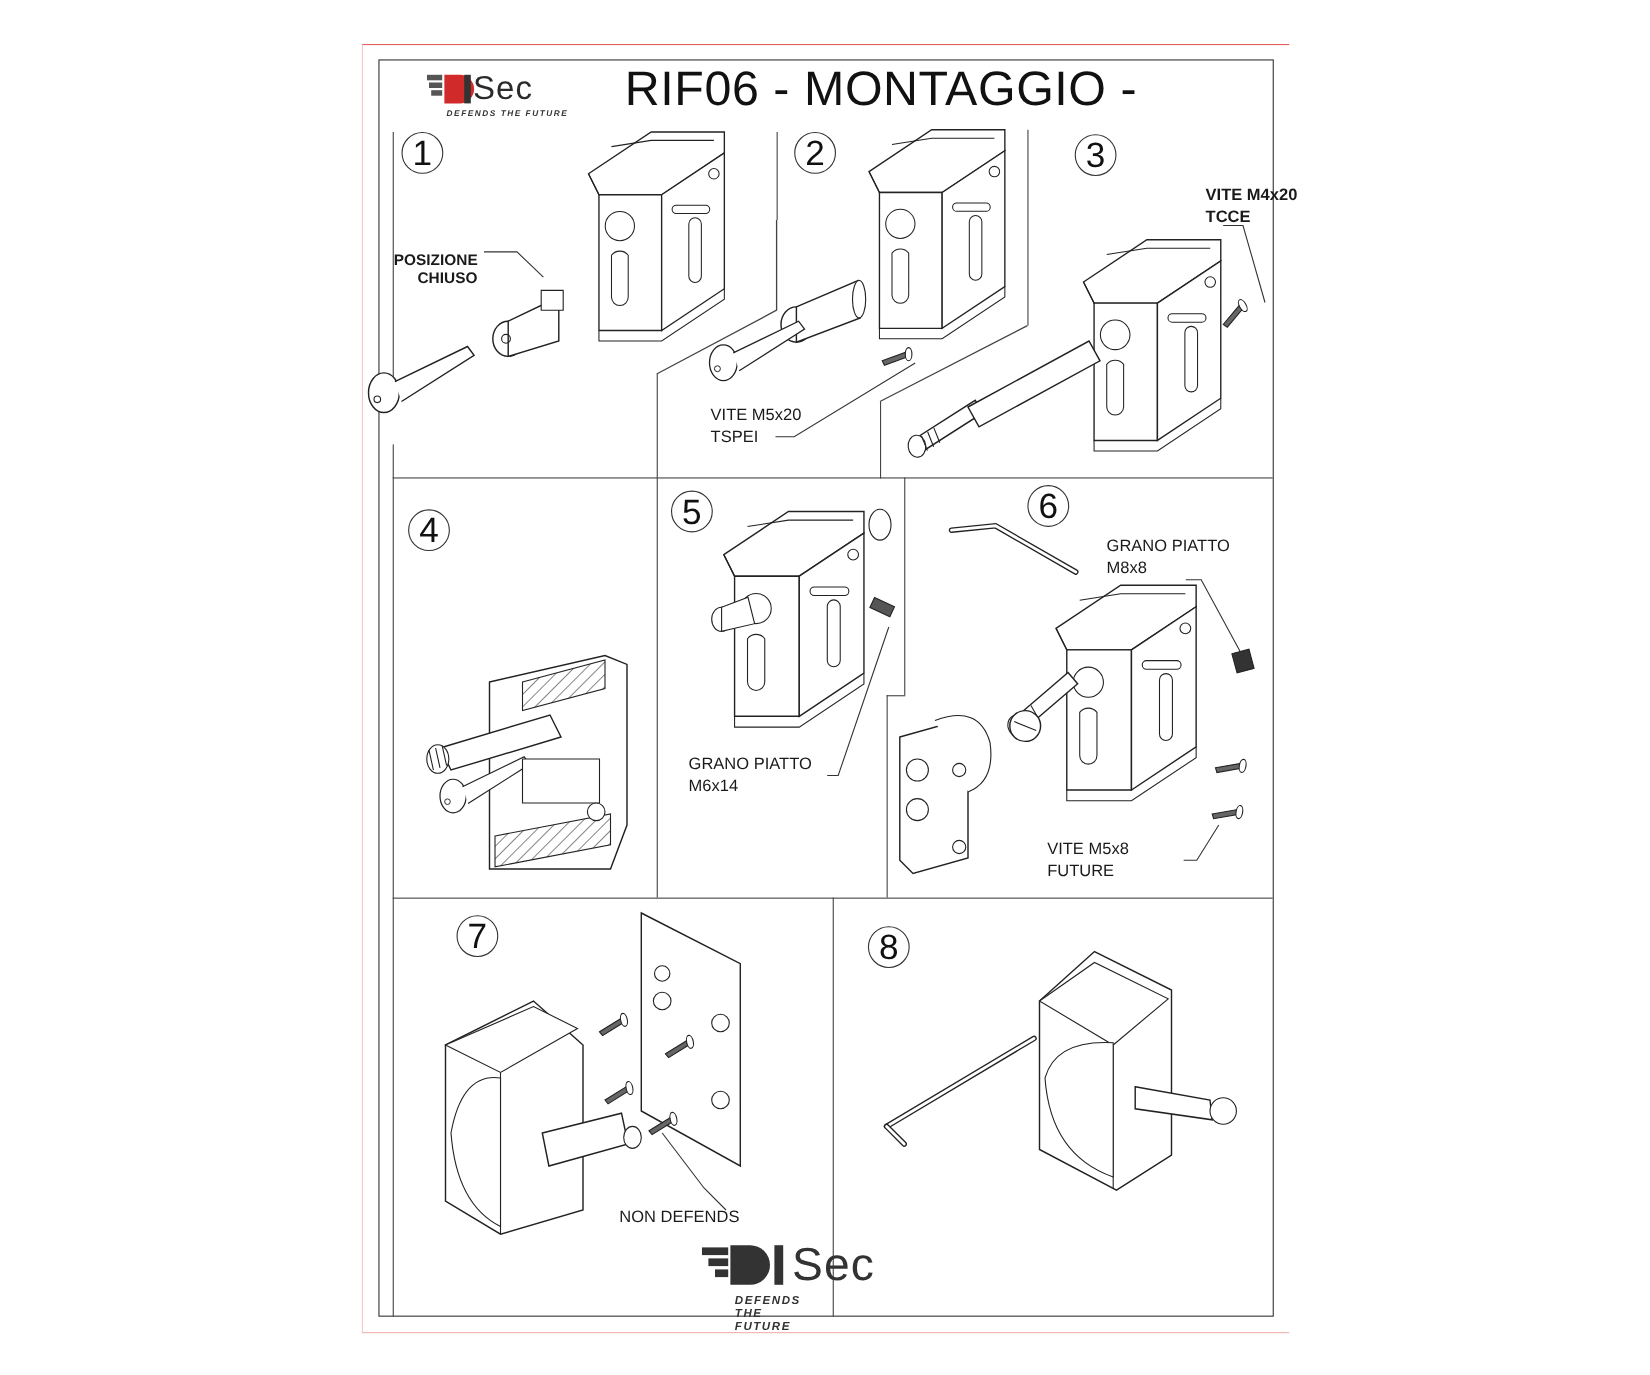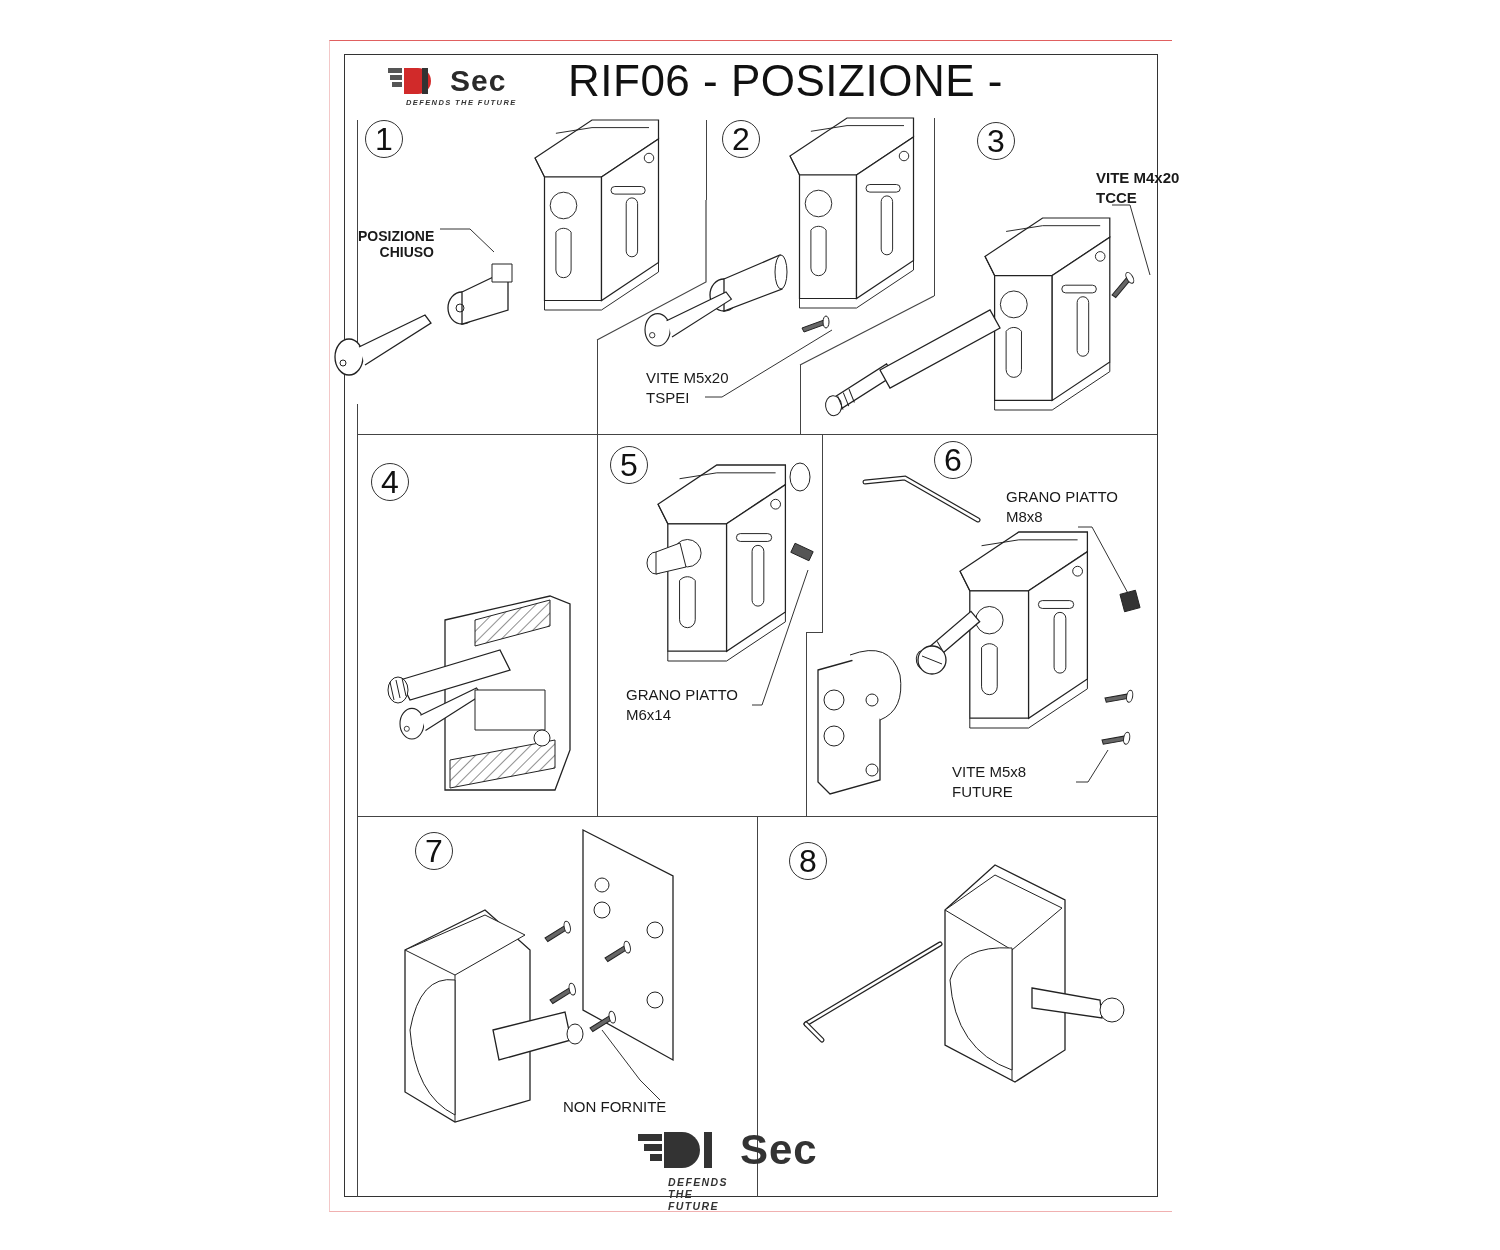--- a/index.html
+++ b/index.html
@@ -2,21 +2,21 @@
 <html><head>
 <meta charset="utf-8">
 <style>
   html,body{margin:0;padding:0;background:#fff;}
   body{width:1500px;height:1250px;position:relative;overflow:hidden;font-family:"Liberation Sans",sans-serif;color:#1a1a1a;}
   .sheet{position:absolute;left:329px;top:40px;width:842px;height:1170px;border-top:1.5px solid #e06060;border-bottom:1px solid #f0b0b0;border-left:1px solid #f3c8c8;}
   .frame{position:absolute;left:344px;top:54px;width:814px;height:1143px;border:1.5px solid #333;box-sizing:border-box;}
   .ln{position:absolute;background:#444;}
   .title{position:absolute;left:568px;top:56px;font-size:44px;letter-spacing:0.5px;color:#111;font-family:"Liberation Sans",sans-serif;}
   .logo{position:absolute;}
-  .logo .word{font-weight:bold;color:#2a2a2a;letter-spacing:1px;padding-left:20px;}
+  .logo .word{font-weight:normal;color:#2a2a2a;letter-spacing:1px;}
   .logo .tag{font-weight:bold;color:#333;letter-spacing:1.4px;font-style:italic;}
   .step{position:absolute;width:38px;height:38px;border:1.2px solid #333;border-radius:50%;box-sizing:border-box;text-align:center;font-size:32px;line-height:36px;color:#111;background:#fff;}
   .lbl{position:absolute;font-size:15px;line-height:20px;color:#1a1a1a;white-space:pre;}
   .lbl.sm{font-size:14px;line-height:16px;}
   svg.art{position:absolute;overflow:visible;}
   svg.art *{vector-effect:non-scaling-stroke;}
 </style>
 </head>
 <body>
 
@@ -44,21 +44,21 @@
   <svg width="140" height="44">
     <rect x="0" y="4" width="14" height="5" fill="#555"></rect>
     <rect x="2" y="11" width="12" height="5" fill="#555"></rect>
     <rect x="4" y="18" width="10" height="5" fill="#555"></rect>
     <path d="M16 4 h14 a13 13 0 0 1 0 26 h-14 z" fill="#d12a2a"></path>
     <rect x="34" y="4" width="6" height="26" fill="#333"></rect>
   </svg>
   <span class="word" style="position:absolute;left:42px;top:2px;font-size:30px;line-height:30px;">Sec</span>
   <span class="tag" style="position:absolute;left:18px;top:34px;font-size:7.5px;">DEFENDS THE FUTURE</span>
 </div>
-<div class="title">RIF06 - POSIZIONE -</div>
+<div class="title">RIF06 - MONTAGGIO -</div>
 
 <div class="step" style="left:365px;top:120px;">1</div>
 <div class="step" style="left:722px;top:120px;">2</div>
 <div class="step" style="left:977px;top:122px;">3</div>
 <div class="step" style="left:371px;top:463px;">4</div>
 <div class="step" style="left:610px;top:446px;">5</div>
 <div class="step" style="left:934px;top:441px;">6</div>
 <div class="step" style="left:415px;top:832px;">7</div>
 <div class="step" style="left:789px;top:842px;">8</div>
 
@@ -67,21 +67,21 @@
 <div class="lbl" style="left:646px;top:368px;">VITE M5x20
 TSPEI</div>
 <div class="lbl" style="left:1096px;top:168px;font-weight:bold;">VITE M4x20
 TCCE</div>
 <div class="lbl" style="left:626px;top:685px;">GRANO PIATTO
 M6x14</div>
 <div class="lbl" style="left:1006px;top:487px;">GRANO PIATTO
 M8x8</div>
 <div class="lbl" style="left:952px;top:762px;">VITE M5x8
 FUTURE</div>
-<div class="lbl" style="left:563px;top:1097px;">NON FORNITE</div>
+<div class="lbl" style="left:563px;top:1097px;">NON DEFENDS</div>
 
 <svg class="art" style="left:0;top:0;" width="1500" height="1250">
   <g fill="none" stroke="#333" stroke-width="1">
     <polyline points="440,229 470,229 494,252"></polyline>
     <polyline points="705,397 722,397 832,330"></polyline>
     <polyline points="1112,205 1130,205 1150,275"></polyline>
     <polyline points="752,705 762,705 808,570"></polyline>
     <polyline points="1078,527 1092,527 1130,597"></polyline>
     <polyline points="1076,782 1088,782 1108,750"></polyline>
     <polyline points="660,1100 640,1080 602,1030"></polyline>

